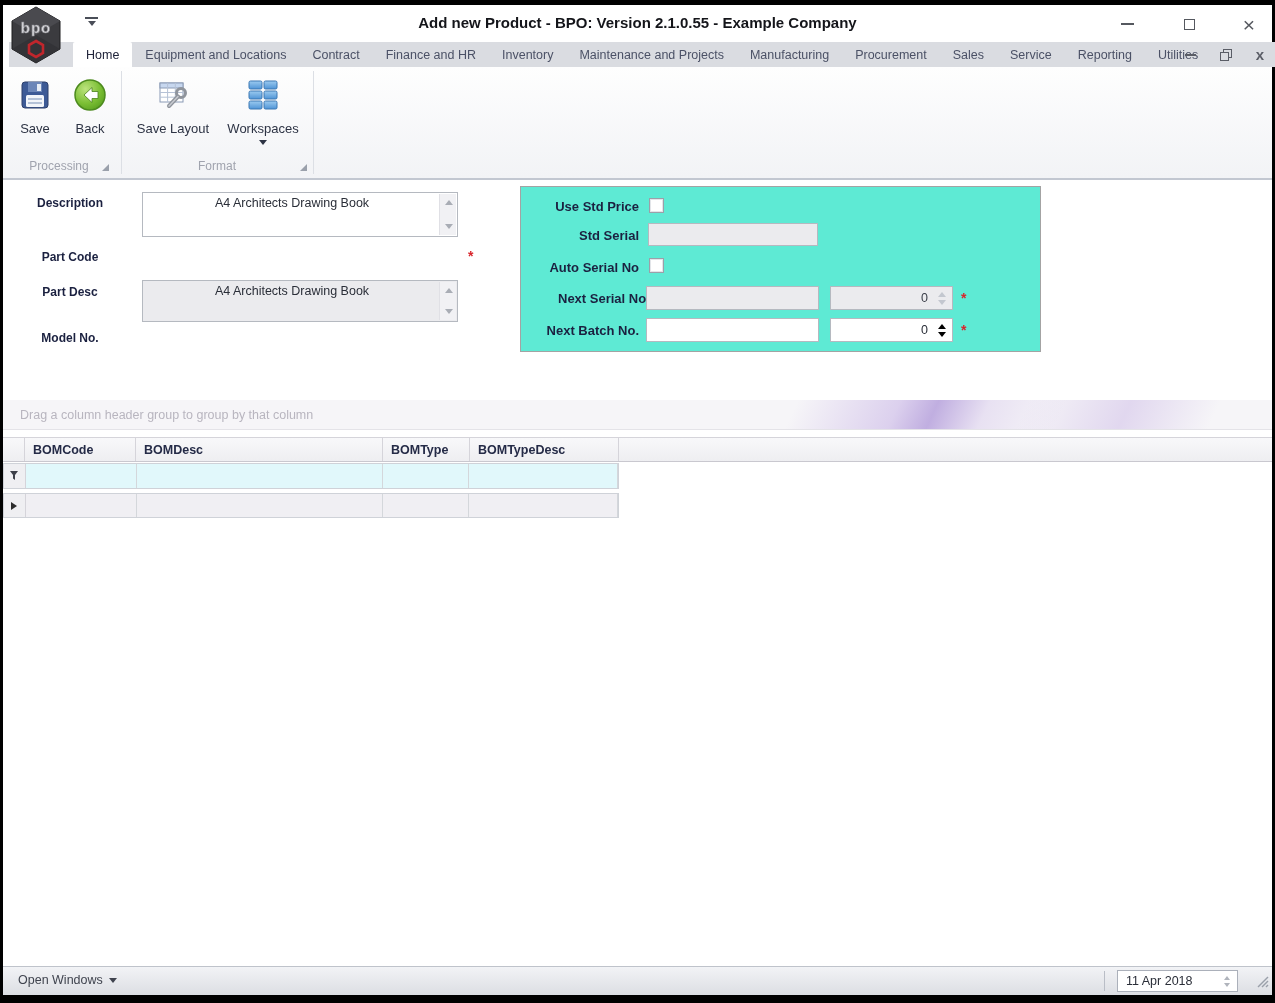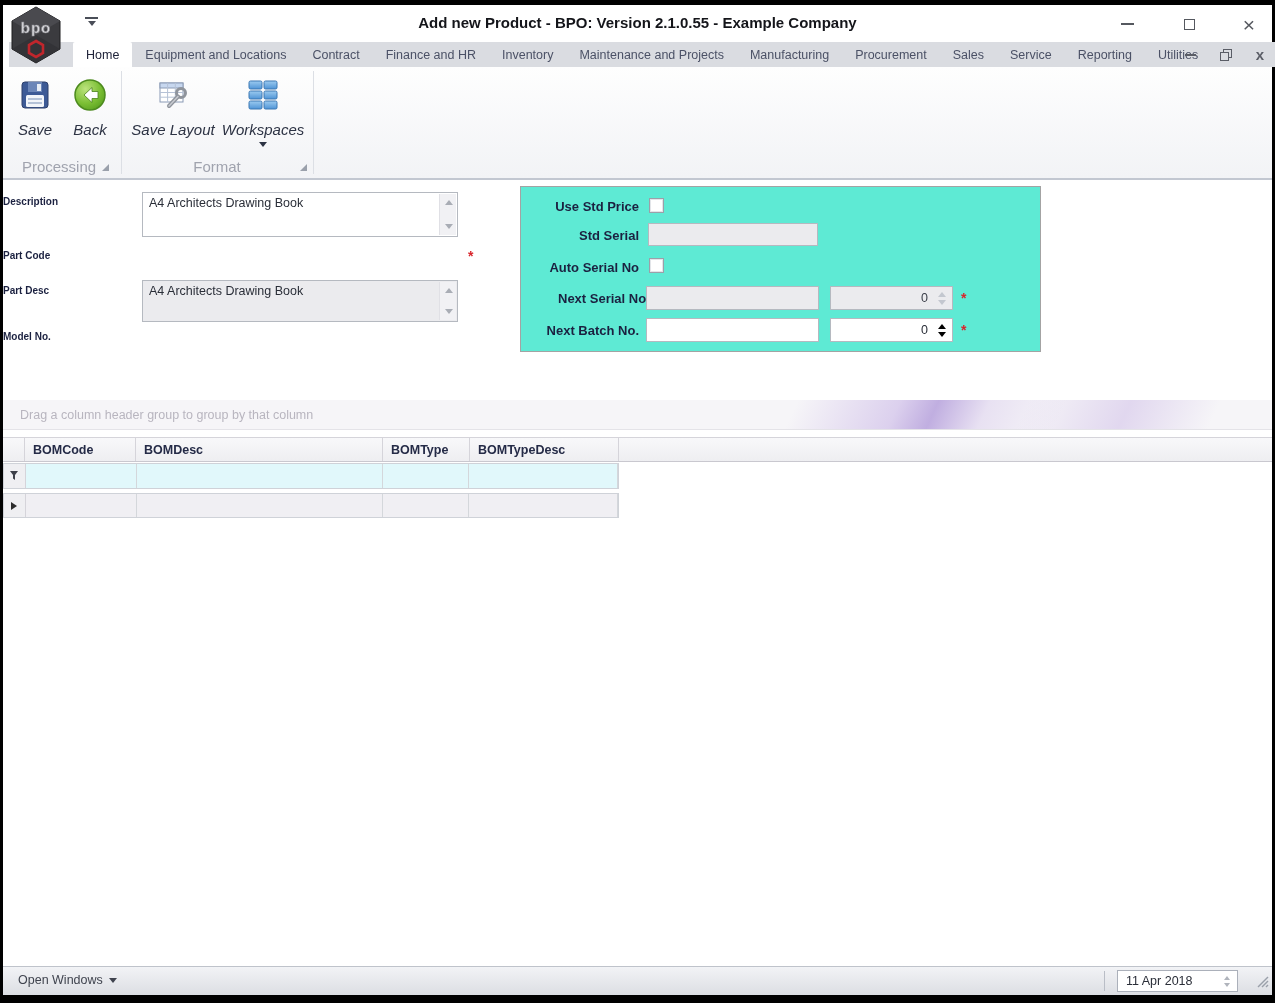--- a/index.html
+++ b/index.html
@@ -25,32 +25,32 @@
   .tab.active { background:#fff; color:#20243a; border-radius:2px 2px 0 0; }
   .mdi-btns { position:absolute; right:14px; top:0; height:25px; display:flex; align-items:center; gap:24px; }
   .mdi-min { width:11px; height:0; border-top:2px solid #5a5d66; }
   .mdi-restore { position:relative; width:12px; height:12px; }
   .mdi-restore .b1 { position:absolute; left:3px; top:0; width:9px; height:9px; border:1.6px solid #5a5d66; background:#dadce1; }
   .mdi-restore .b2 { position:absolute; left:0; top:3px; width:9px; height:9px; border:1.6px solid #5a5d66; background:#dadce1; }
   .mdi-close { font-size:15px; font-weight:700; color:#5a5d66; line-height:1; }
 
   
   .ribbon { position:absolute; left:0; top:62px; width:100%; height:113px; background:linear-gradient(#fefefe,#f2f3f6); border-bottom:2px solid #c2c7d1; }
-  .rb-btn { position:absolute; top:8px; height:78px; display:flex; flex-direction:column; align-items:center; font-size:15px; color:#2d3344;font-style:italic; }
+  .rb-btn { position:absolute; top:8px; height:78px; display:flex; flex-direction:column; align-items:center; font-size:13px; color:#2d3344; }
   .rb-btn .ic { height:40px; display:flex; align-items:center; justify-content:center; }
   .rb-btn .lbl { margin-top:6px; white-space:nowrap; }
   .rb-caret { width:0; height:0; margin-top:4px; border-left:4px solid transparent; border-right:4px solid transparent; border-top:5px solid #2d3344; }
   .rb-sep { position:absolute; top:4px; bottom:4px; width:1px; background:#dcdfe5; }
-  .rb-caption { position:absolute; bottom:2px; height:20px; font-size:15px; color:#a0a3ae; display:flex; align-items:center; justify-content:center; }
+  .rb-caption { position:absolute; bottom:2px; height:20px; font-size:12px; color:#a0a3ae; display:flex; align-items:center; justify-content:center; }
   .launcher { position:absolute; right:6px; bottom:5px; width:0; height:0; border-bottom:7px solid #9aa0ab; border-left:7px solid transparent; }
 
   
   .content { position:absolute; left:0; top:175px; width:100%; height:786px; background:#fff; }
-  .fld-label { position:absolute; left:0; width:134px; text-align:left; font-size:10px; font-weight:bold; color:#1b2140; white-space:nowrap; }
-  .textarea { position:absolute; left:139px; width:316px; background:#fff; border:1px solid #b5b9c0; font-size:12.5px; color:#2a2e38; padding:3px 22px 9px 6px; }
+  .fld-label { position:absolute; left:0; width:134px; text-align:center; font-size:12px; font-weight:bold; color:#1b2140; white-space:nowrap; }
+  .textarea { position:absolute; left:139px; width:316px; background:#fff; border:1px solid #b5b9c0; font-size:12.5px; color:#2a2e38; padding:3px 22px 9px 6px;text-align:center; }
   .scrollstrip { position:absolute; right:1px; top:1px; bottom:1px; width:17px; background:#f1f1f4; border-left:1px solid #e0e0e5; }
   .sc-up, .sc-dn { position:absolute; left:5px; width:0; height:0; border-left:4px solid transparent; border-right:4px solid transparent; }
   .sc-up { top:6px; border-bottom:5px solid #a9adb5; }
   .sc-dn { bottom:6px; border-top:5px solid #a9adb5; }
   .field { position:absolute; font-size:12.5px; color:#2a2e38; border:1px solid #b5b9c0; padding:4px 6px 0 6px; }
   .field.disabled { background:#ebebee; }
   .field.yellow { background:#fdfbcb; }
   .req { position:absolute; color:#d8262c; font-size:14px; font-weight:bold; }
   .mag { position:absolute; right:5px; top:4px; }
 

